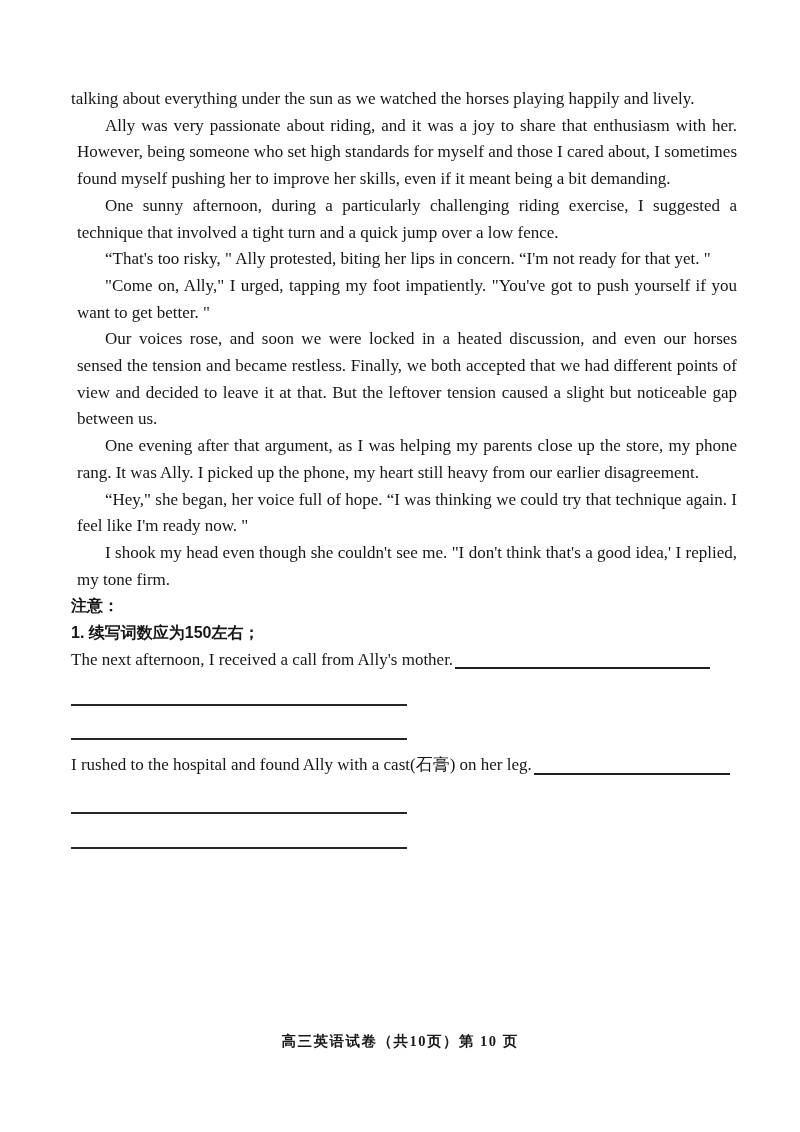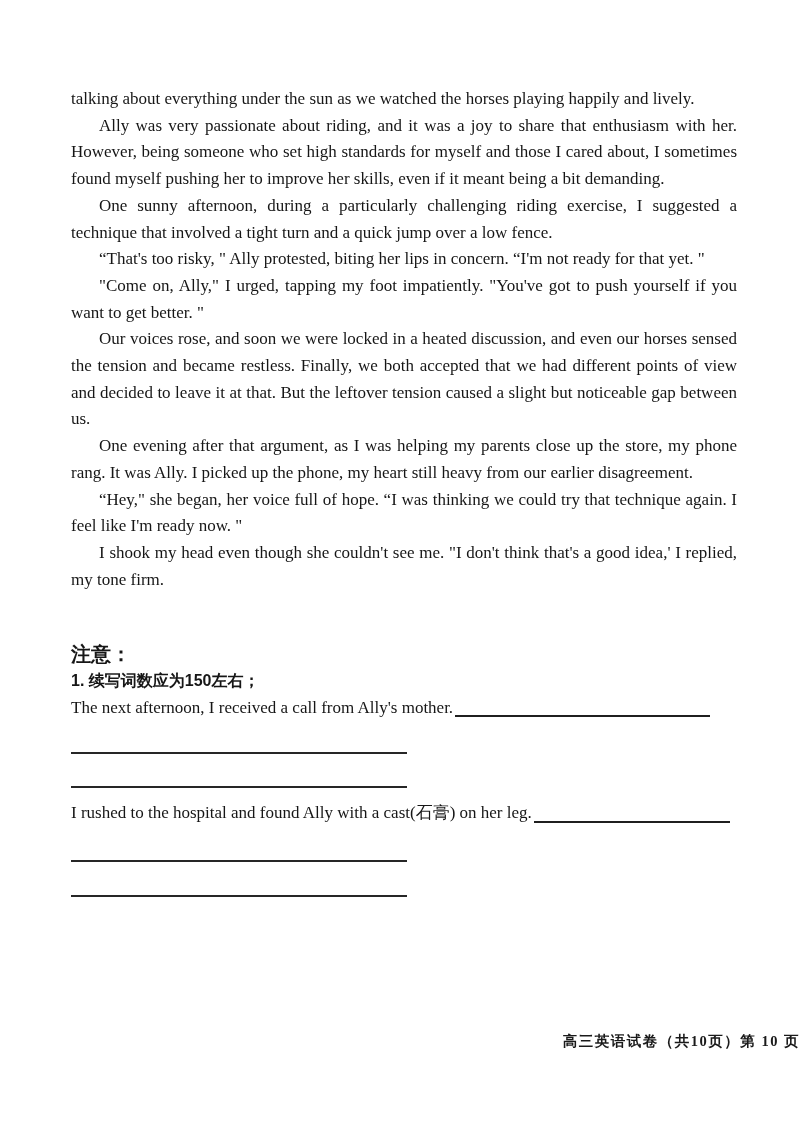--- a/index.html
+++ b/index.html
@@ -17,27 +17,26 @@
     left: 71px;
     top: 86px;
     width: 666px;
   }
   .para {
     margin: 0;
     font-size: 17px;
     line-height: 26.7px;
     text-align: justify;
   }
-  .para.indent { text-indent: 28px; }
+  .para.indent { text-indent: 28px; margin-left: 6px; }
   .notes-heading {
-    font-size: 20px;
+    font-size: 16px;
     font-weight: bold;
     line-height: 26.7px;
     font-family: "Liberation Sans", sans-serif;
-    margin-top: 48px;
   }
   .note-item {
     font-size: 16px;
     font-weight: bold;
     line-height: 26.5px;
     font-family: "Liberation Sans", sans-serif;
   }
   .prompt-row {
     display: flex;
     font-size: 17px;
@@ -58,21 +57,21 @@
   }
   .bl1 { margin-top: 31px; }
   .bl2 { margin-top: 32px; }
   .bl3 { margin-top: 33px; }
   .bl4 { margin-top: 33px; }
   .footer {
     position: absolute;
     left: 0;
     right: 0;
     top: 1032px;
-    text-align: right;
+    text-align: center;
     font-size: 14.5px;
     font-weight: 600;
     letter-spacing: 1.5px;
     color: #1a1a1a;
     font-family: "Liberation Serif", serif;
   }
 </style>
 </head>
 <body>
 

